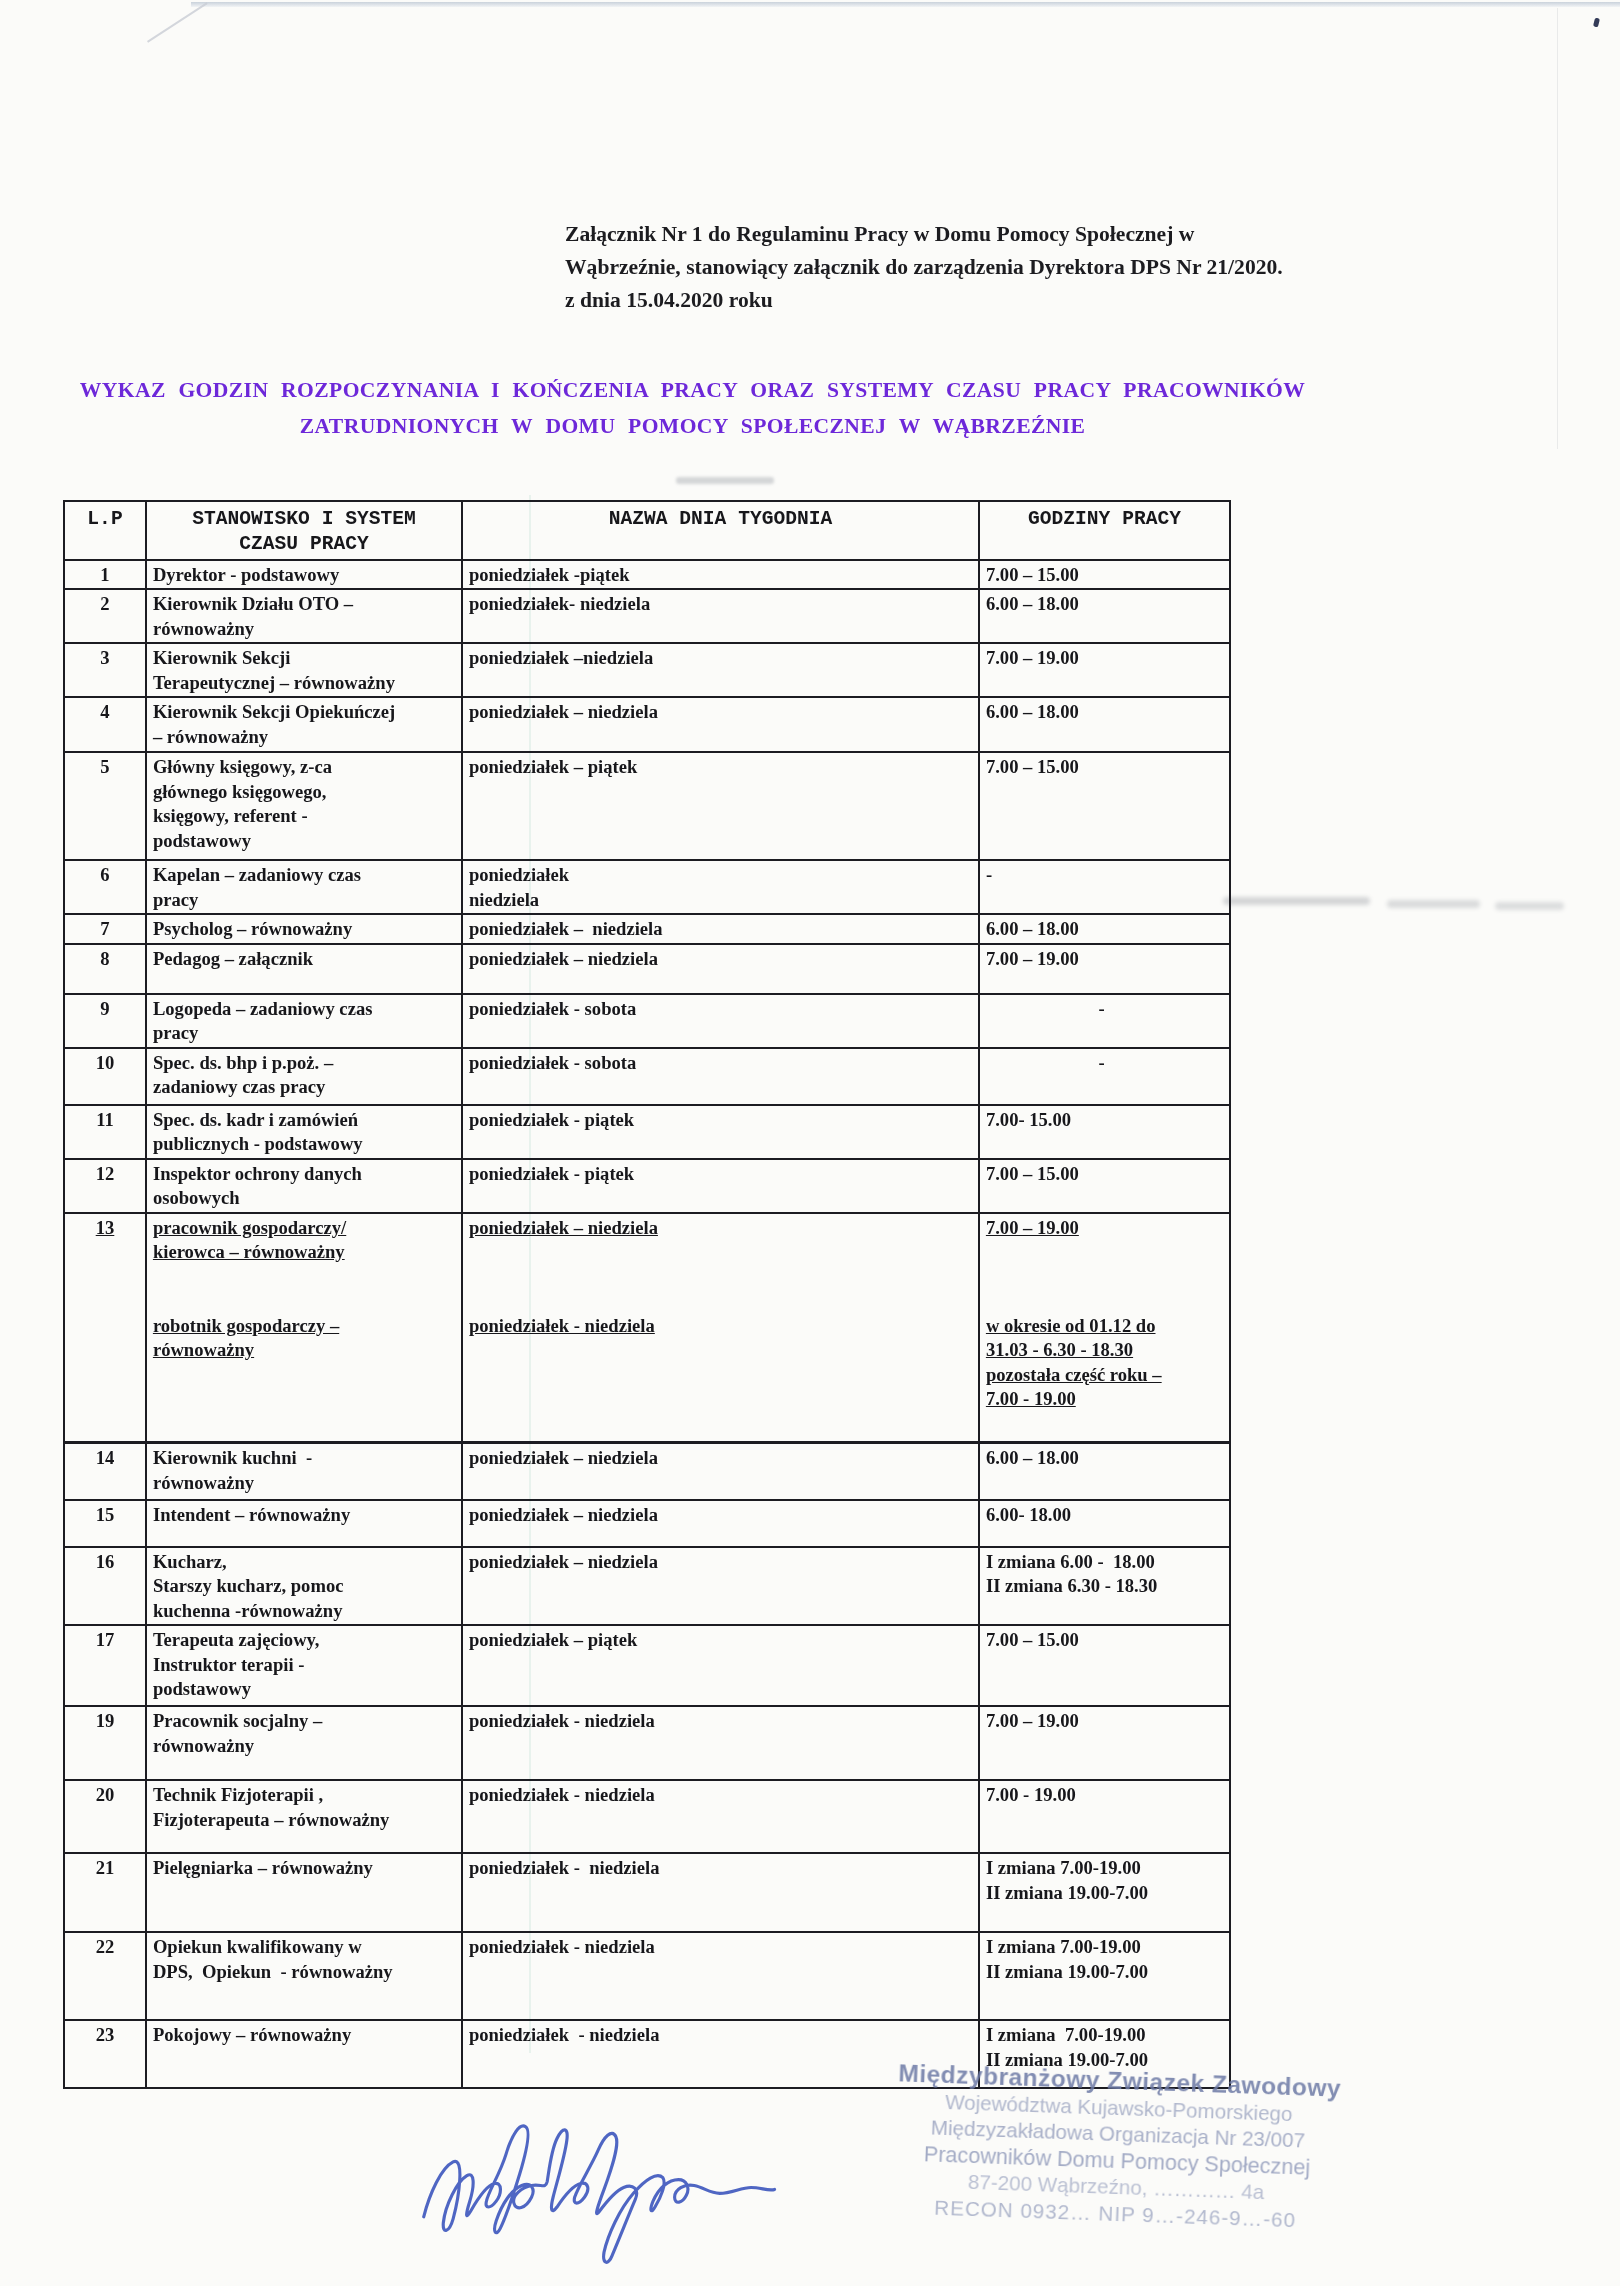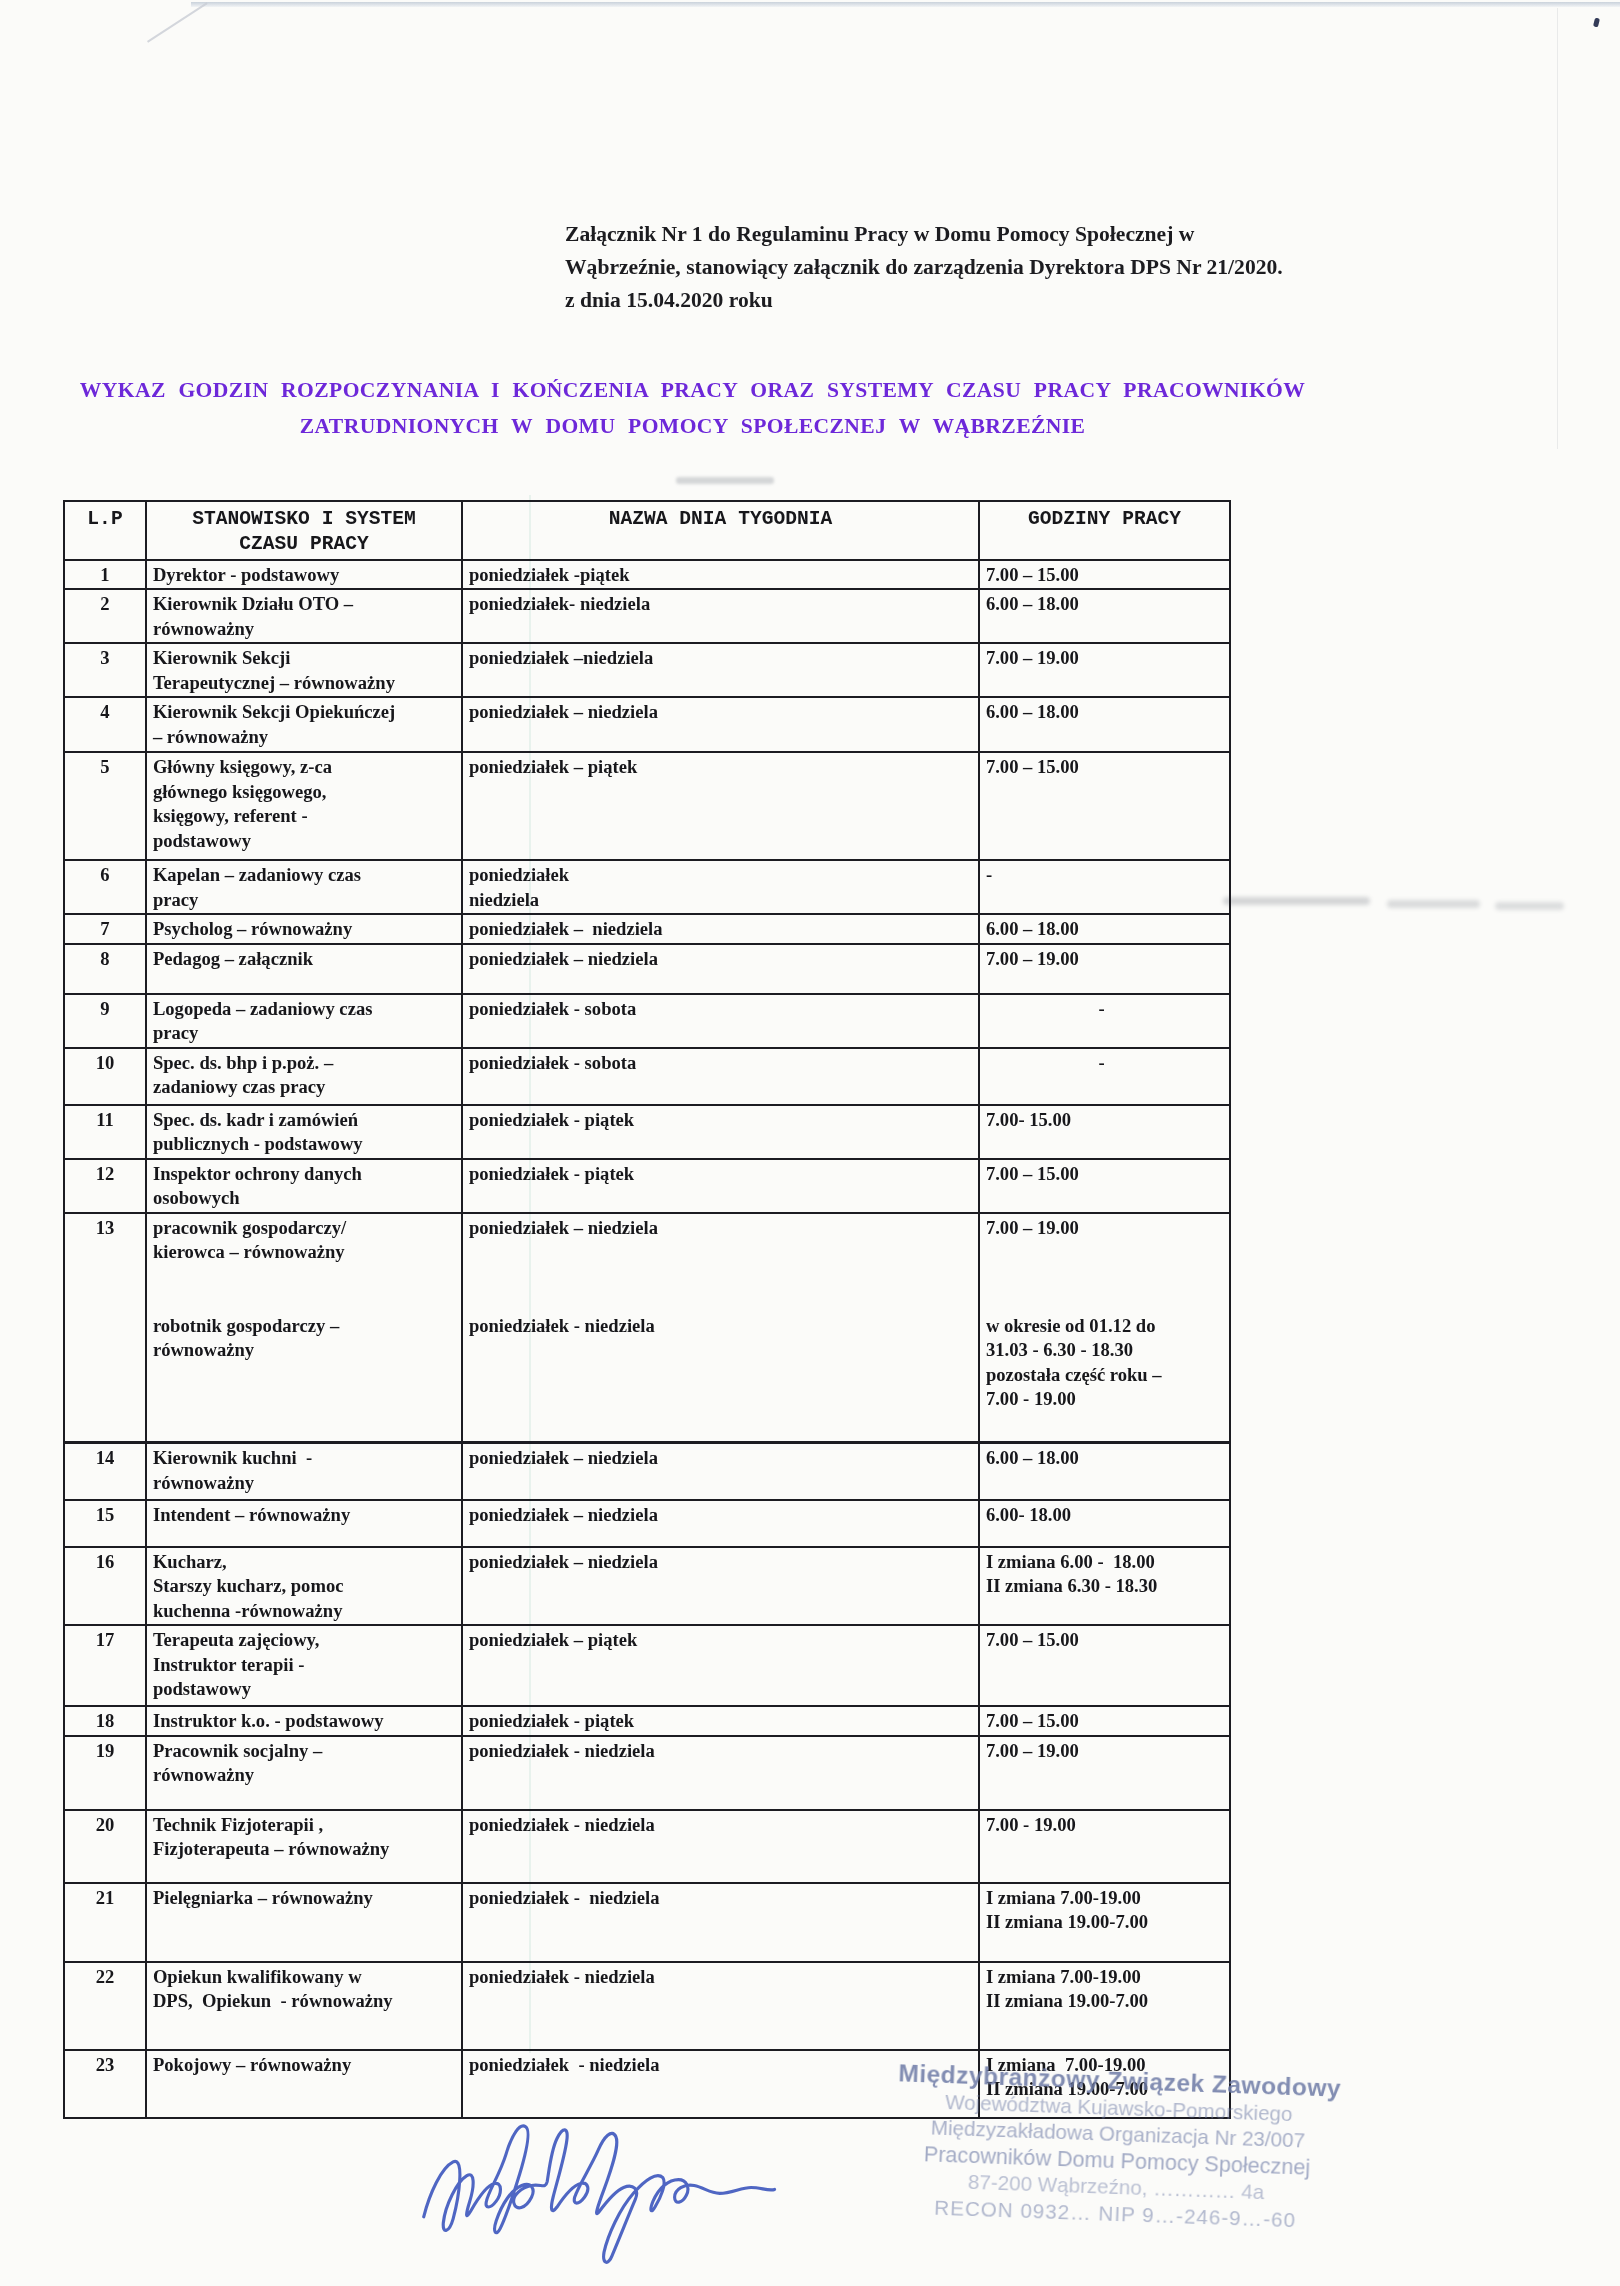--- a/index.html
+++ b/index.html
@@ -31,21 +31,21 @@
                  table-layout:fixed;border:2.9px solid #1c1c22;}
   table.schedule td{border:2px solid #1c1c22;vertical-align:top;padding:2px 5.9px 1px;
                     font-weight:bold;font-size:18.6px;line-height:24.5px;white-space:pre-wrap;}
   col.c-lp{width:82px;} col.c-pos{width:316px;} col.c-days{width:517px;} col.c-hours{width:251px;}
   tr.head td{text-align:center;font-size:19.6px;line-height:25.5px;padding-top:4.9px;border-bottom-width:2.9px;font-family:Liberation Mono, monospace;}
   td.lp{text-align:center;}
   td.pos{padding-left:15.7px;}
   td.days{padding-left:17.6px;}
   td.hours{padding-left:21.6px;}
   td.hours.center{text-align:center;padding-left:0;}
-  tr.b13 td{border-bottom-width:3.9px;}
+  tr.b13 td{border-bottom-width:3.9px;text-decoration:underline;}
   
   .signature{position:absolute;left:410px;top:2099px;}
   
   .stamp{position:absolute;left:853px;top:2068px;width:529px;text-align:center;
          transform:rotate(2deg);color:#6e7ba6;font-family:"Liberation Sans",sans-serif;
          filter:blur(0.5px);line-height:26.5px;}
   .stamp .s1{font-size:24.5px;font-weight:bold;opacity:.85;letter-spacing:0.5px;}
   .stamp .s2{font-size:20.6px;opacity:.52;}
   .stamp .s3{font-size:20.6px;opacity:.58;}
   .stamp .s4{font-size:21.6px;opacity:.62;}
@@ -220,26 +220,20 @@
         <td class="days">poniedziałek – niedziela</td>
         <td class="hours">I zmiana 6.00 -  18.00
 II zmiana 6.30 - 18.30</td>
       </tr>
       <tr style="height:81px">
         <td class="lp">17</td>
         <td class="pos">Terapeuta zajęciowy,
 Instruktor terapii -
 podstawowy</td>
         <td class="days">poniedziałek – piątek</td>
-        <td class="hours">7.00 – 15.00</td>
-      </tr>
-      <tr style="height:25.5px">
-        <td class="lp">18</td>
-        <td class="pos">Instruktor k.o. - podstawowy</td>
-        <td class="days">poniedziałek - piątek</td>
         <td class="hours">7.00 – 15.00</td>
       </tr>
       <tr style="height:74px">
         <td class="lp">19</td>
         <td class="pos">Pracownik socjalny –
 równoważny</td>
         <td class="days">poniedziałek - niedziela</td>
         <td class="hours">7.00 – 19.00</td>
       </tr>
       <tr style="height:73px">

